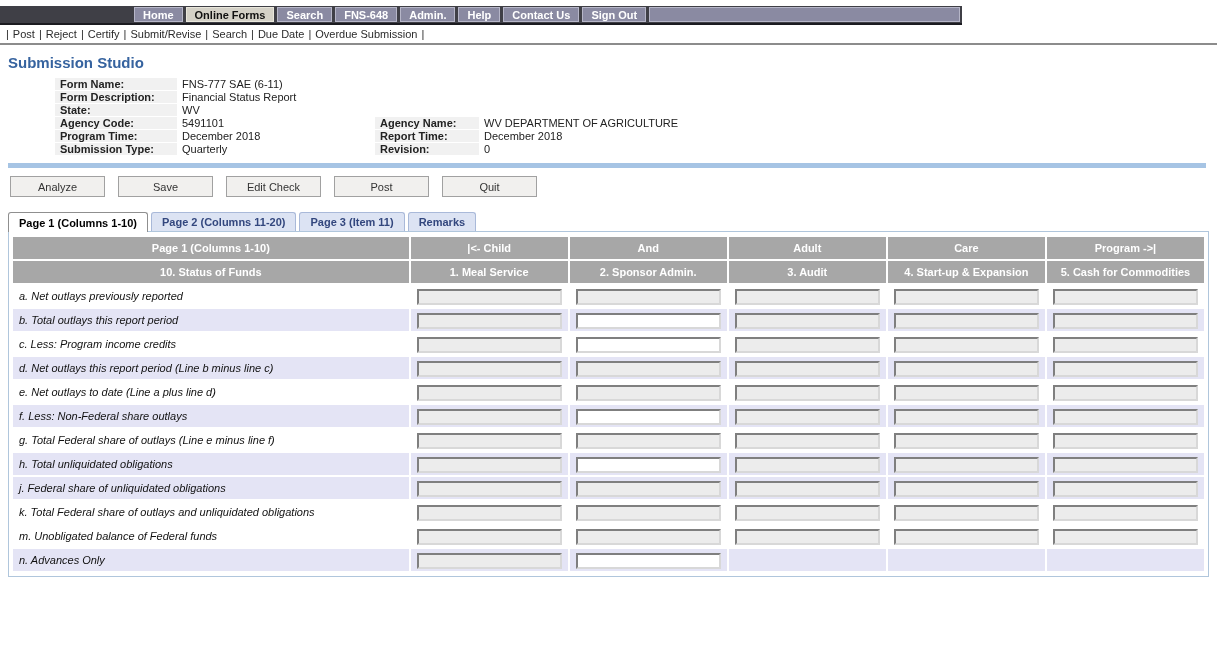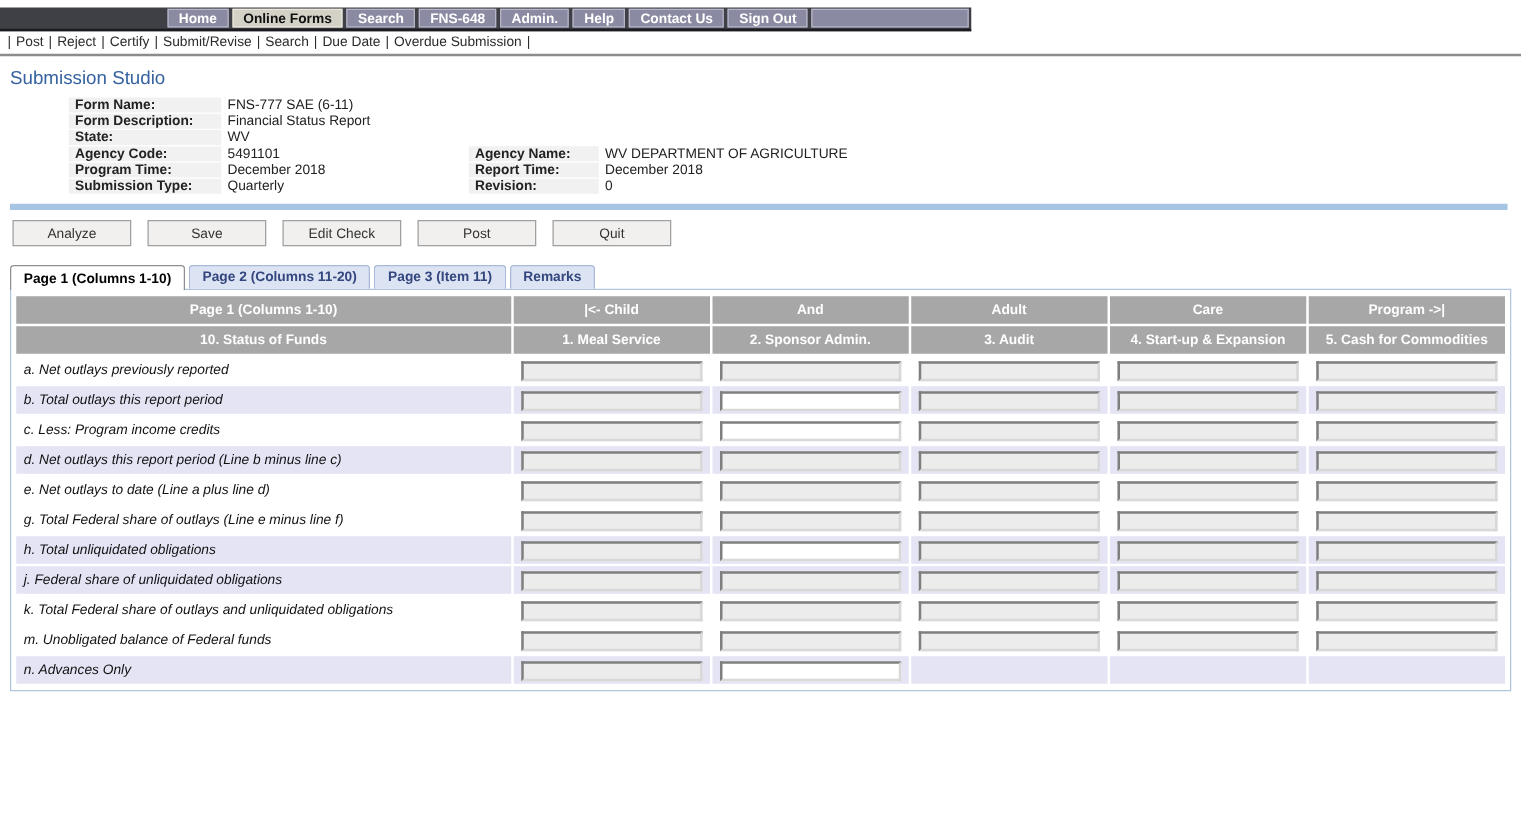--- a/index.html
+++ b/index.html
@@ -1,37 +1,37 @@
 <!DOCTYPE html>
 <html><head>
 <meta charset="utf-8">
 <style>
   * { margin:0; padding:0; box-sizing:border-box; }
   html,body { width:1217px; height:657px; background:#fff; overflow:hidden;
               font-family:"Liberation Sans", sans-serif; }
 
   
-  .topbar { margin-top:6px; width:777px; height:19px; background:#3f3f46;
+  .topbar { margin-top:6px; width:962px; height:19px; background:#3f3f46;
             border-bottom:2px solid #1b1b20; display:flex; align-items:stretch;text-align:right; }
   .topbar-spacer { width:132px; }
   .nav-tabs { display:flex; }
   .nav-tab { margin:1px 1px 1px 2px; padding:0 8px; background:#8a8aa2;
              border:1px solid #b6b6c8; color:#fff; font-size:11px; font-weight:bold;
              display:flex; align-items:center; white-space:nowrap; cursor:pointer; }
   .nav-tab.active { background:#d4d1c7; color:#101010; border-color:#e9e7dc; }
   .topbar-filler { flex:1; margin:1px 2px 1px 2px; background:#8a8aa2; border:1px solid #b6b6c8; }
 
   
   .submenu { padding:3px 2px 2px 2px; font-size:11px; color:#2b2b2b; }
   .submenu a { color:#2b2b2b; text-decoration:none; cursor:pointer; }
   .submenu .sep { margin:0 4px; }
   .rule { border-top:2px solid #8c8c8c; margin-top:1px; }
 
   
-  .title { font-size:15px; font-weight:normal; color:#36639f; margin:9px 0 7px 8px; }
+  .title { font-size:15px; font-weight:bold; color:#36639f; margin:9px 0 7px 8px; }
   table.info { margin-left:55px; border-collapse:collapse; }
   table.info td { font-size:11px; height:12px; line-height:12px; padding:0 5px;
                   vertical-align:middle; white-space:nowrap; color:#222; }
   td.info-label   { background:#f1f1f1; font-weight:bold; width:122px; border-bottom:1px solid #fff; color:#333; }
   td.info-value   { width:198px; }
   td.info-label-2 { background:#f1f1f1; font-weight:bold; width:104px; border-bottom:1px solid #fff; color:#333; }
   td.info-value-2 { width:620px; }
   td.info-empty   { background:transparent; }
 
   .bluebar { margin:7px 0 0 8px; width:1198px; height:5px; background:#a6c4e4; }
@@ -211,20 +211,28 @@
           <td class="cell"><input type="text" class="field off" disabled="" style=""></td>
         </tr>
         <tr class="row-white">
           <td class="rowlabel">e. Net outlays to date (Line a plus line d)</td>
           <td class="cell"><input type="text" class="field off" disabled="" style=""></td>
           <td class="cell"><input type="text" class="field off" disabled="" style=""></td>
           <td class="cell"><input type="text" class="field off" disabled="" style=""></td>
           <td class="cell"><input type="text" class="field off" disabled="" style=""></td>
           <td class="cell"><input type="text" class="field off" disabled="" style=""></td>
         </tr>
+        <tr class="row-lav">
+          <td class="rowlabel">f. Less: Non-Federal share outlays</td>
+          <td class="cell"><input type="text" class="field off" disabled="" style=""></td>
+          <td class="cell"><input type="text" class="field" style=""></td>
+          <td class="cell"><input type="text" class="field off" disabled="" style=""></td>
+          <td class="cell"><input type="text" class="field off" disabled="" style=""></td>
+          <td class="cell"><input type="text" class="field off" disabled="" style=""></td>
+        </tr>
         <tr class="row-white">
           <td class="rowlabel">g. Total Federal share of outlays (Line e minus line f)</td>
           <td class="cell"><input type="text" class="field off" disabled="" style=""></td>
           <td class="cell"><input type="text" class="field off" disabled="" style=""></td>
           <td class="cell"><input type="text" class="field off" disabled="" style=""></td>
           <td class="cell"><input type="text" class="field off" disabled="" style=""></td>
           <td class="cell"><input type="text" class="field off" disabled="" style=""></td>
         </tr>
         <tr class="row-lav">
           <td class="rowlabel">h. Total unliquidated obligations</td>

